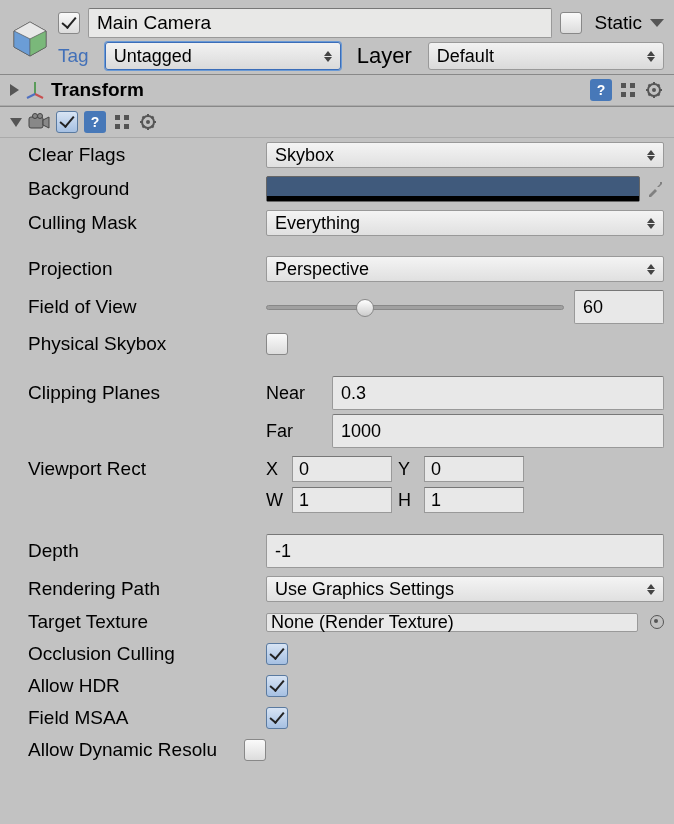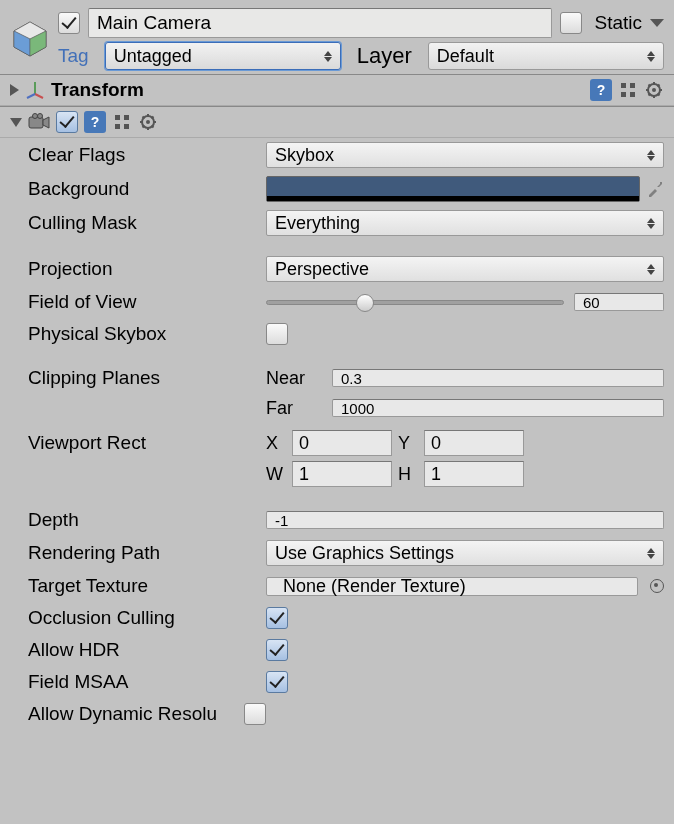--- a/index.html
+++ b/index.html
@@ -279,22 +279,22 @@
   top: -7px;
   transform: translateX(-50%);
   cursor: grab;
 }
 .number-input {
   background: #e8e8e8;
   border: 1px solid #999;
   border-top-color: #777;
   border-radius: 2px;
   padding: 2px 8px;
-  height: 18px;
-  font-size: 15px;
+  height: 34px;
+  font-size: 18px;
 }
 .sub-label {
   font-size: 18px;
   min-width: 36px;
 }
 .xy-row {
   display: flex;
   gap: 6px;
   align-items: center;
 }
@@ -310,21 +310,21 @@
 .sub-label-short {
   font-size: 18px;
   width: 20px;
   text-align: left;
 }
 .object-field {
   flex: 1;
   background: #e8e8e8;
   border: 1px solid #999;
   border-radius: 2px;
-  padding: 2px 16px;
+  padding: 2px 4px;
   height: 19px;
   display: flex;
   align-items: center;
   justify-content: space-between;
   font-size: 18px;
 }
 .object-picker {
   width: 14px;
   height: 14px;
   border: 1.5px solid #555;

